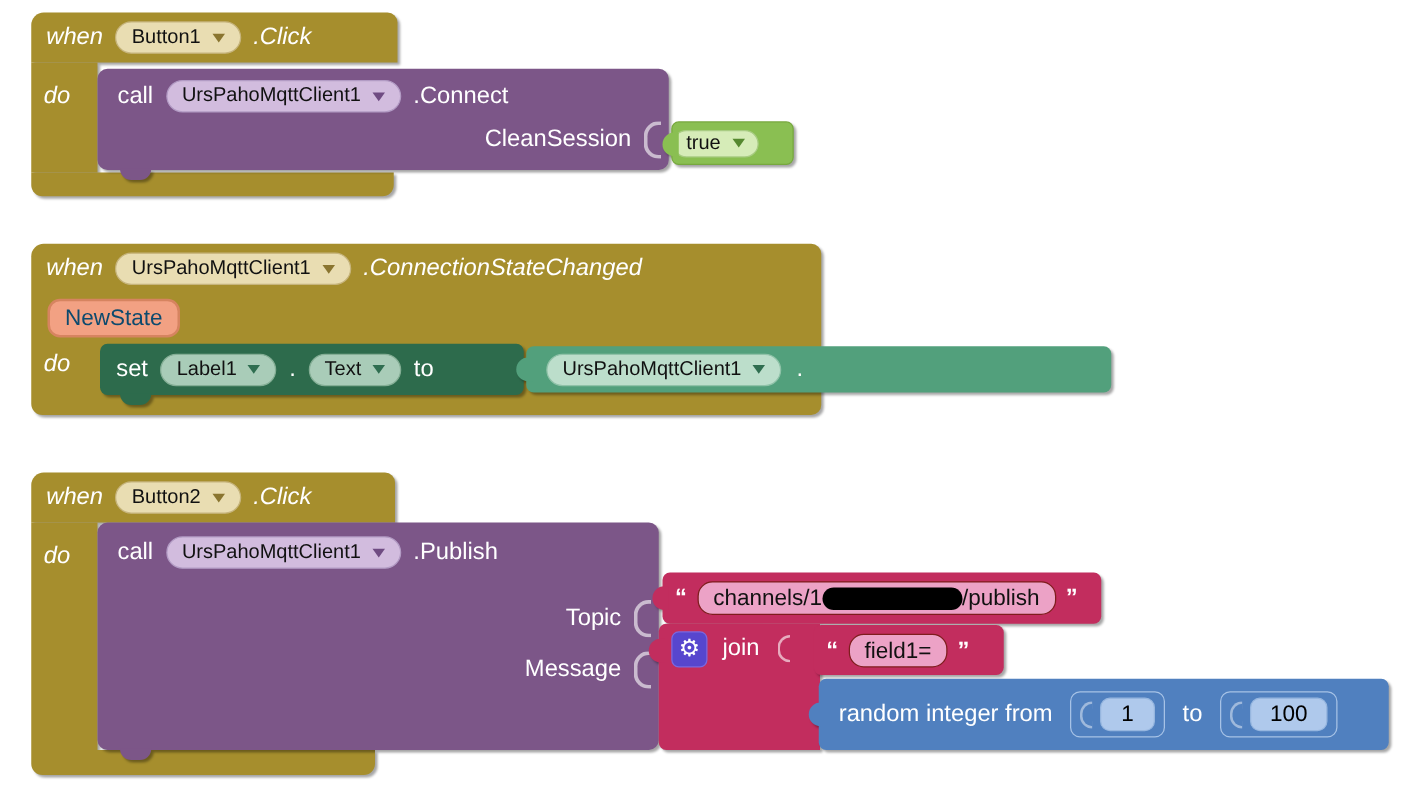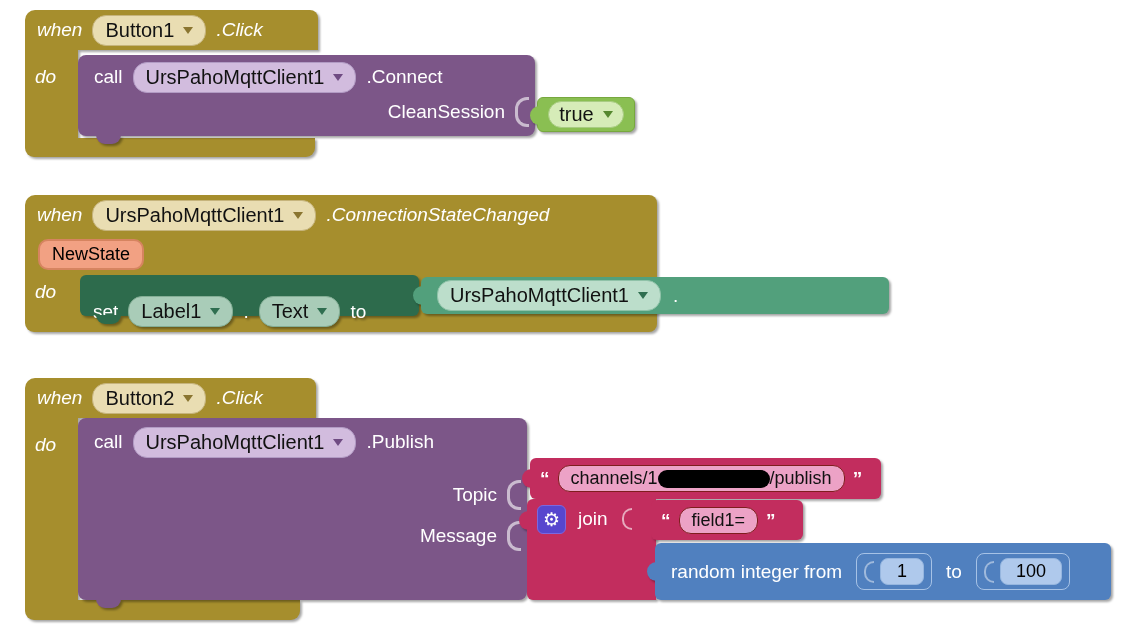--- a/index.html
+++ b/index.html
@@ -13,21 +13,21 @@
   .dkgreen{background:#2D6B4C;border-radius:6px;}
   .green{background:#52A07C;border-radius:6px;}
   .rose{background:#C22D5E;border-radius:6px;}
   .blue{background:#5080BF;border-radius:6px;}
   .truegreen{background:#8ABF52;border-radius:6px;border:1px solid #77A83E;}
   
   .row{display:flex;align-items:center;gap:10px;color:#fff;font-size:19px;}
   .wlabel{color:#fff;font-size:19px;white-space:nowrap;font-style:italic;}
   
   .chip{display:inline-flex;align-items:center;gap:9px;border-radius:14px;
-        padding:3px 12px;font-size:20px;color:#111;white-space:nowrap;}
+        padding:3px 12px;font-size:16px;color:#111;white-space:nowrap;}
   .chip-gold{background:#E9DDB2;border:1px solid #C6B47C;}
   .chip-purple{background:#D2BCDE;border:1px solid #B29BC4;}
   .chip-dkgreen{background:#A9CCB8;border:1px solid #84AE95;}
   .chip-green{background:#BCDECB;border:1px solid #8FC2A8;}
   .chip-true{background:#D6ECB8;border:1px solid #A8CC82;}
   .chip-blue{background:#AFC9EC;border:1px solid #96B6DF;border-radius:8px;
              padding:2px 10px;font-size:18px;color:#000;justify-content:center;}
   .arr{width:0;height:0;border-left:5px solid transparent;border-right:5px solid transparent;
        border-top:7px solid #6b5a20;display:inline-block;}
   .arr-gold{border-top-color:#8A7530;}
@@ -38,21 +38,21 @@
   
   .socket{display:inline-block;width:11px;height:24px;border:3px solid rgba(255,255,255,.6);
           border-right:none;border-radius:12px 0 0 12px;}
   .socket-sm{width:8px;height:18px;border-width:2px;}
   
   .tab-left{position:absolute;left:-8px;width:13px;height:19px;border-radius:10px 0 0 10px;}
   
   .tab-down{position:absolute;width:25px;height:9px;border-radius:0 0 9px 9px;}
   
   .param-chip{display:inline-block;background:#F2A183;border:2px solid #D68460;border-radius:10px;
-              padding:3px 12px;font-size:18px;color:#000000;white-space:nowrap;}
+              padding:3px 12px;font-size:18px;color:#0c4a6e;white-space:nowrap;}
   
   .strfield{display:inline-flex;align-items:center;background:#ECA2C6;border:1px solid #7f1d1d;
             border-radius:12px;padding:2px 12px;font-size:18px;color:#111;white-space:nowrap;}
   .quote{color:#fff;font-size:19px;font-weight:bold;line-height:1;}
   .redact{display:inline-block;width:112px;height:18px;background:#000;border-radius:9px;
           vertical-align:middle;}
   
   .gear{width:27px;height:27px;background:#5746CE;border:1px solid #7A68E0;border-radius:6px;
         color:#fff;display:flex;align-items:center;justify-content:center;font-size:19px;}
   
@@ -90,21 +90,21 @@
       </span>
       <span>.Connect</span>
     </div>
     <div class="row" style="height:34px;justify-content:flex-end;padding:0 6px 0 16px;align-items:center;">
       <span>CleanSession</span>
       <span class="socket"></span>
     </div>
     <div class="tab-down purple" style="left:18px;top:80px;"></div>
   </div>
 
-  <div class="abs truegreen wrap" style="left:537px;top:97px;width:98px;height:35px;display:flex;align-items:center;justify-content:center;">
+  <div class="abs truegreen wrap" style="left:537px;top:97px;width:98px;height:35px;display:flex;align-items:center;">
     <span class="tab-left" style="background:#8ABF52;top:8px;"></span>
     <span class="chip chip-true" style="padding:1px 10px;">
       <span>true</span>
       <span class="arr arr-true"></span>
     </span>
   </div>
 
   <div class="abs gold wrap" style="left:25px;top:195px;width:632px;height:137px;border-radius:10px 8px 8px 9px;">
     <div class="row" style="height:40px;padding:0 12px;">
       <span class="wlabel">when</span>
@@ -114,21 +114,21 @@
       </span>
       <span class="wlabel">.ConnectionStateChanged</span>
     </div>
     <div class="row" style="padding:4px 0 0 13px;gap:14px;">
       <span class="param-chip">NewState</span>
     </div>
     <span class="wlabel" style="position:absolute;left:10px;top:86px;">do</span>
   </div>
 
   <div class="abs dkgreen wrap" style="left:80px;top:275px;width:339px;height:41px;">
-    <div class="row" style="height:41px;padding:16px 13px;">
+    <div class="row" style="height:41px;padding:0 13px;">
       <span>set</span>
       <span class="chip chip-dkgreen">
         <span>Label1</span>
         <span class="arr arr-dkgreen"></span>
       </span>
       <span>.</span>
       <span class="chip chip-dkgreen">
         <span>Text</span>
         <span class="arr arr-dkgreen"></span>
       </span>

